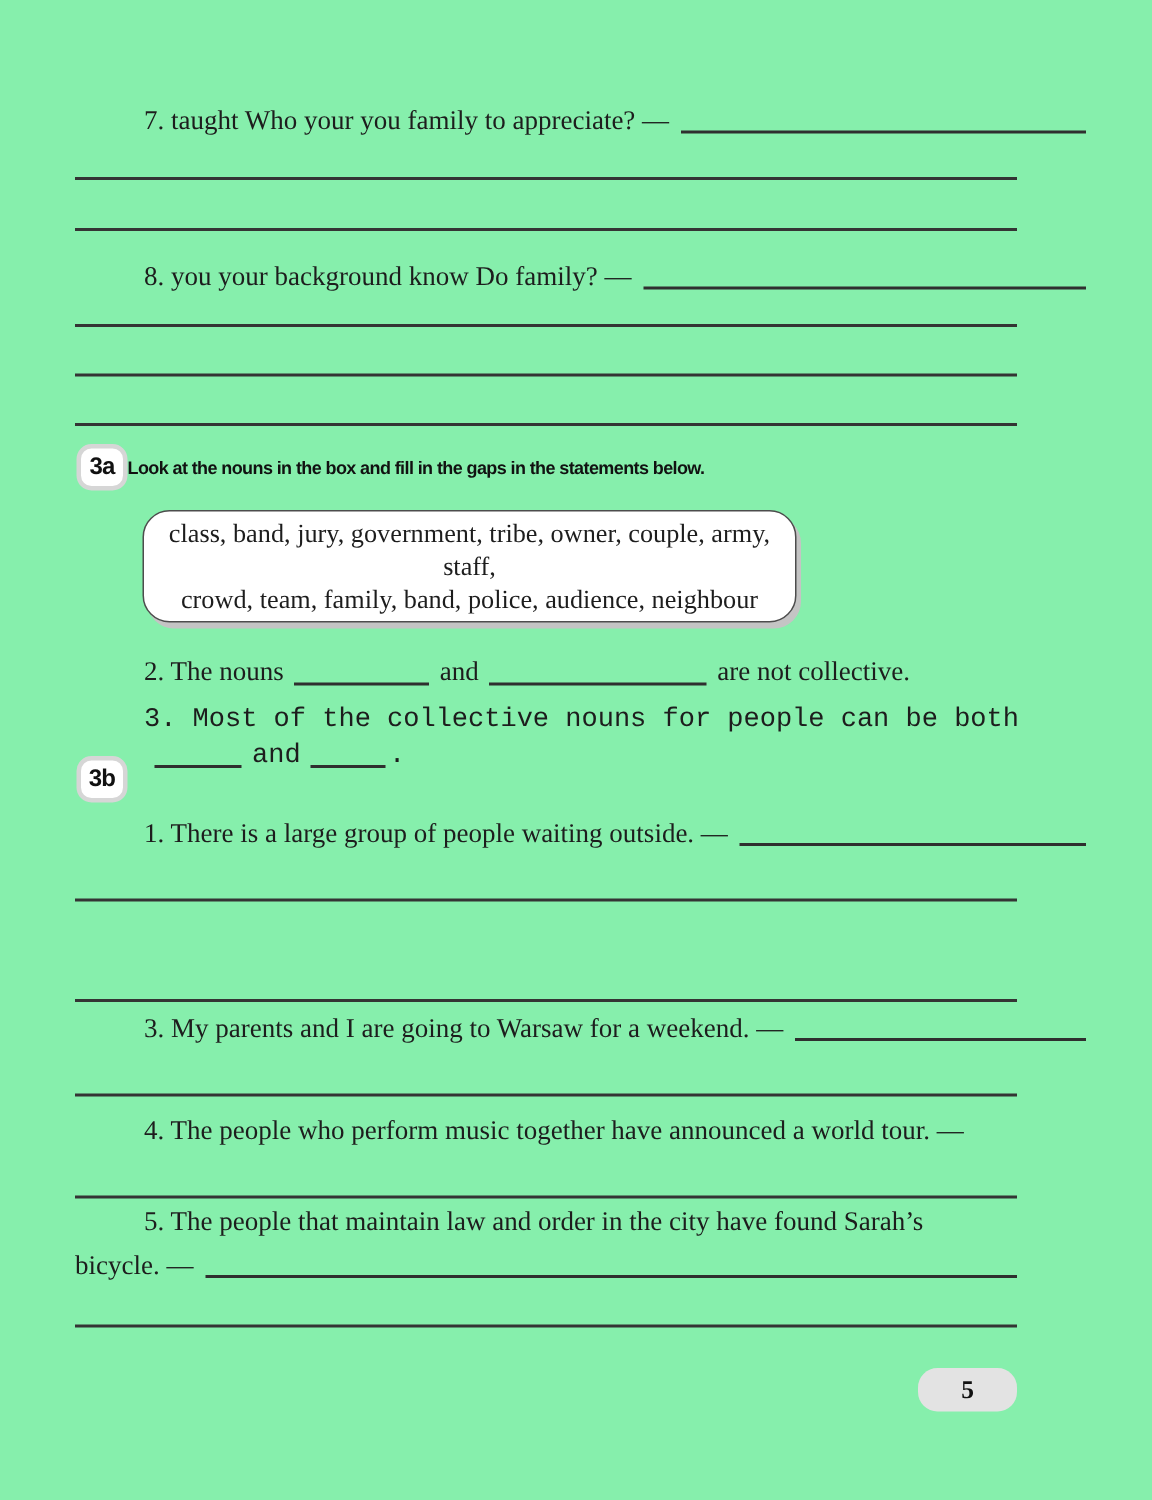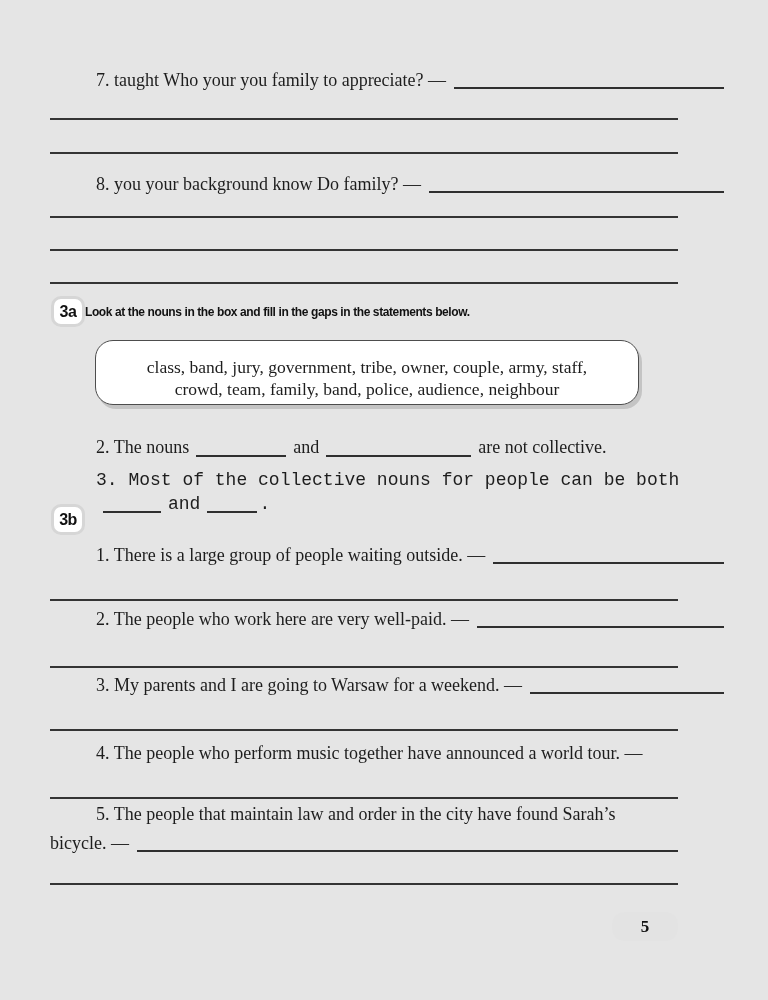--- a/index.html
+++ b/index.html
@@ -1,17 +1,17 @@
 <!DOCTYPE html>
 <html><head>
 <meta charset="utf-8">
 <style>
   html,body { margin:0; padding:0; background:#ffffff; }
   .page {
-    position:relative; width:768px; height:1000px; background:#e5e5e5;
+    position:relative; width:768px; height:1000px; background:#86efac;
     font-family:"Liberation Serif", serif; color:#1d1d1d; overflow:hidden;
   }
   .row {
     position:absolute; left:50px; width:628px;
     font-size:18px; line-height:24px; display:flex; align-items:stretch;
   }
   .indent { padding-left:46px; }
   .txt { white-space:pre; }
   .fill {
     flex:1 1 auto; border-bottom:2px solid #2f2f2f; margin-bottom:3px; margin-left:8px;
@@ -32,24 +32,24 @@
     border:3px solid #d6d6d6; border-radius:10px;
     display:flex; align-items:center; justify-content:center;
     font-family:"Liberation Sans", sans-serif; font-weight:700; font-size:16px;
     letter-spacing:-0.5px; color:#111;
   }
   .sec-title {
     font-family:Liberation Sans, sans-serif; font-weight:700; font-size:12px;
     letter-spacing:-0.4px; white-space:nowrap; color:#111;
   }
   .noun-box {
-    position:absolute; left:95px; top:340px; width:544px; box-sizing:border-box;
+    position:absolute; left:95px; top:340px; width:436px; box-sizing:border-box;
     border:1.5px solid #4d4d4d; border-radius:18px; background:#fff;
     box-shadow:3px 4px 0 #c4c4c4;
-    text-align:center; font-size:17.5px; line-height:22px; padding:15px 10px 4px 10px;
+    text-align:center; font-size:17.5px; line-height:22px; padding:3px 10px 4px 10px;
   }
   .page-badge {
     position:absolute; left:612px; top:912px; width:66px; height:29px;
     background:#e3e3e3; border-radius:13px;
     display:flex; align-items:center; justify-content:center;
     font-weight:700; font-size:17px; color:#111;
   }
 </style>
 </head>
 <body>
@@ -91,24 +91,20 @@
   <div class="sec-header" style="top:504px">
     <span class="sec-badge">3b</span>
   </div>
 
   <div class="row indent" style="top:543px">
     <span class="txt">1. There is a large group of people waiting outside. —</span>
     <span class="fill"></span>
   </div>
   <div class="rule" style="top:599px"></div>
 
-  <div class="row indent" style="top:607px">
-    <span class="txt">2. The people who work here are very well-paid. —</span>
-    <span class="fill"></span>
-  </div>
   <div class="rule" style="top:666px"></div>
 
   <div class="row indent" style="top:673px">
     <span class="txt">3. My parents and I are going to Warsaw for a weekend. —</span>
     <span class="fill"></span>
   </div>
   <div class="rule" style="top:729px"></div>
 
   <div class="row indent" style="top:741px">
     <span class="txt">4. The people who perform music together have announced a world tour. —</span>

